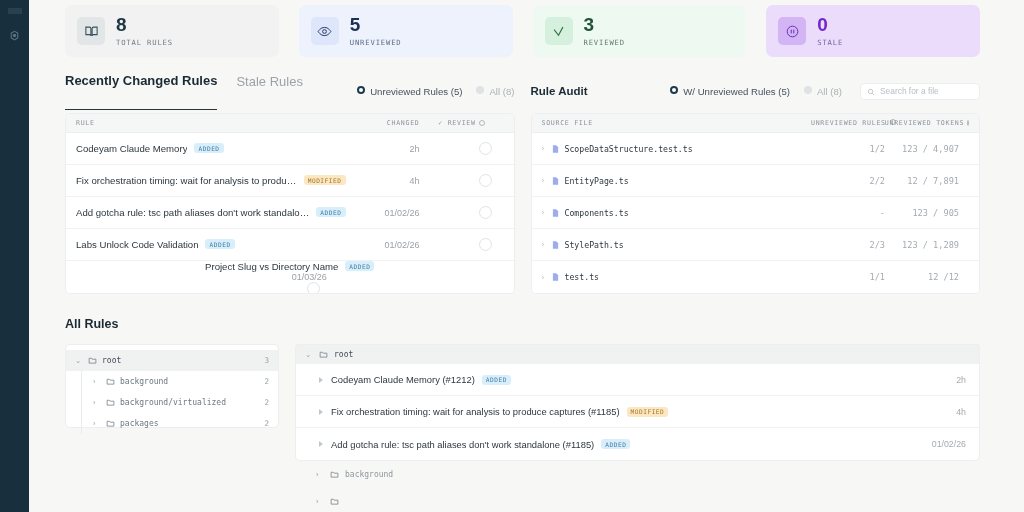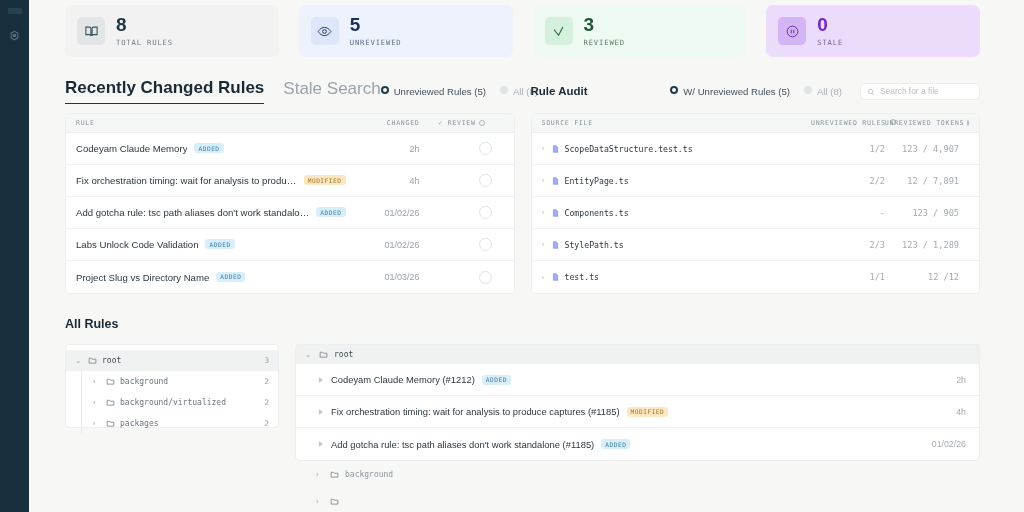--- a/index.html
+++ b/index.html
@@ -60,21 +60,21 @@
   .stat.stale .stat-num { color: #7326cc; }
   .stat.stale .stat-lbl { color: #7a5fa0; }
 
   
   .panels { display: flex; gap: 16px; padding: 23px 44px 0 36px; }
   .panel { flex: 1; min-width: 0; }
 
   .panel-head { display: flex; align-items: center; height: 22px; }
   .tabs { display: flex; align-items: flex-end; gap: 19px; }
   .tab {
-    font-size: 17px; color: #9aa3ab; padding-bottom: 5px; white-space: nowrap;
+    font-size: 13px; color: #9aa3ab; padding-bottom: 21px; white-space: nowrap;
   }
   .tab.active { color: #1a2a35; font-weight: 600; border-bottom: 1.6px solid #27333d; }
   .panel-title { font-size: 11.5px; font-weight: 700; color: #1a2a35; white-space: nowrap; }
 
   .filters { display: flex; align-items: center; gap: 14px; margin-left: auto; }
   .radio { display: flex; align-items: flex-start; gap: 5px; white-space: nowrap; }
   .dot { width: 8px; height: 8px; border-radius: 50%; flex: 0 0 8px; }
   .dot.on { background: #fff; border: 2px solid #1d3a4c; }
   .dot.on::after { content:""; }
   .dot.off { background: #dfe3e6; }
@@ -105,21 +105,21 @@
   }
   .th.grow { flex: 1; }
   .th.mid { width: 74px; text-align: right; }
   .th.end { width: 84px; text-align: right; display:flex; align-items:center; justify-content:center; gap:3px;}
   .info { width: 6px; height: 6px; border-radius: 50%; border: .8px solid #b0b8bf; display:inline-block;}
 
   .trow {
     display: flex; align-items: center; height: 32px; padding: 0 10px;
     border-bottom: 1px solid #f0f1f2; background: #fff;
   }
-  .trow:last-child { border-bottom: 0; }
+  .trow:last-child { border-bottom: 0; flex-direction: column; }
   .rule-name { font-size: 9.6px; color: #2b3840; white-space: nowrap; overflow: hidden; text-overflow: ellipsis; }
   .cell-grow { flex: 1; display: flex; align-items: flex-start; gap: 7px; min-width: 0; }
   .badge {
     font-family: "DejaVu Sans Mono", monospace;
     font-size: 6.2px; letter-spacing: .5px; padding: 1.5px 4px; border-radius: 3px; flex: 0 0 auto;
   }
   .badge.added { background: #d9eefb; color: #3f7fa3; }
   .badge.modified { background: #fbe7c2; color: #a7762a; }
   .cell-when { width: 74px; text-align: right; font-size: 9px; color: #9aa2a9; }
   .cell-review { width: 84px; display: flex; justify-content: flex-end; padding-right: 12px; }
@@ -239,21 +239,21 @@
         </div>
       </div>
     </div>
 
     <div class="panels">
 
       <div class="panel">
         <div class="panel-head">
           <div class="tabs">
             <div class="tab active">Recently Changed Rules</div>
-            <div class="tab">Stale Search</div>
+            <div class="tab">Stale Rules</div>
           </div>
           <div class="filters">
             <div class="radio">
               <span class="dot on"></span>
               <span class="radio-lbl">Unreviewed Rules (5)</span>
             </div>
             <div class="radio muted">
               <span class="dot off"></span>
               <span class="radio-lbl">All (8)</span>
             </div>

